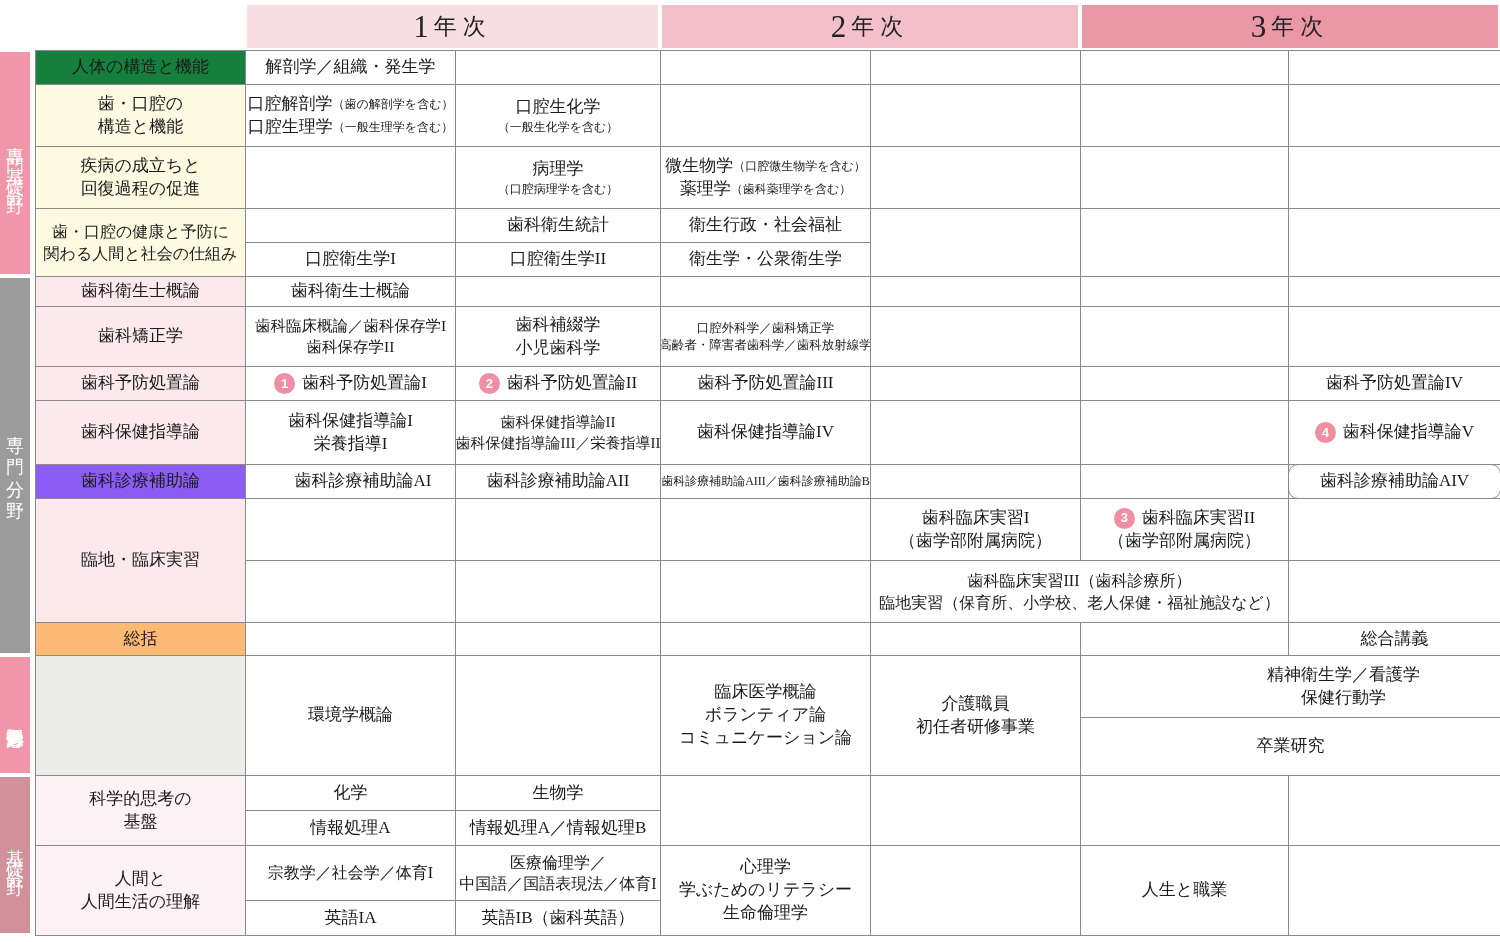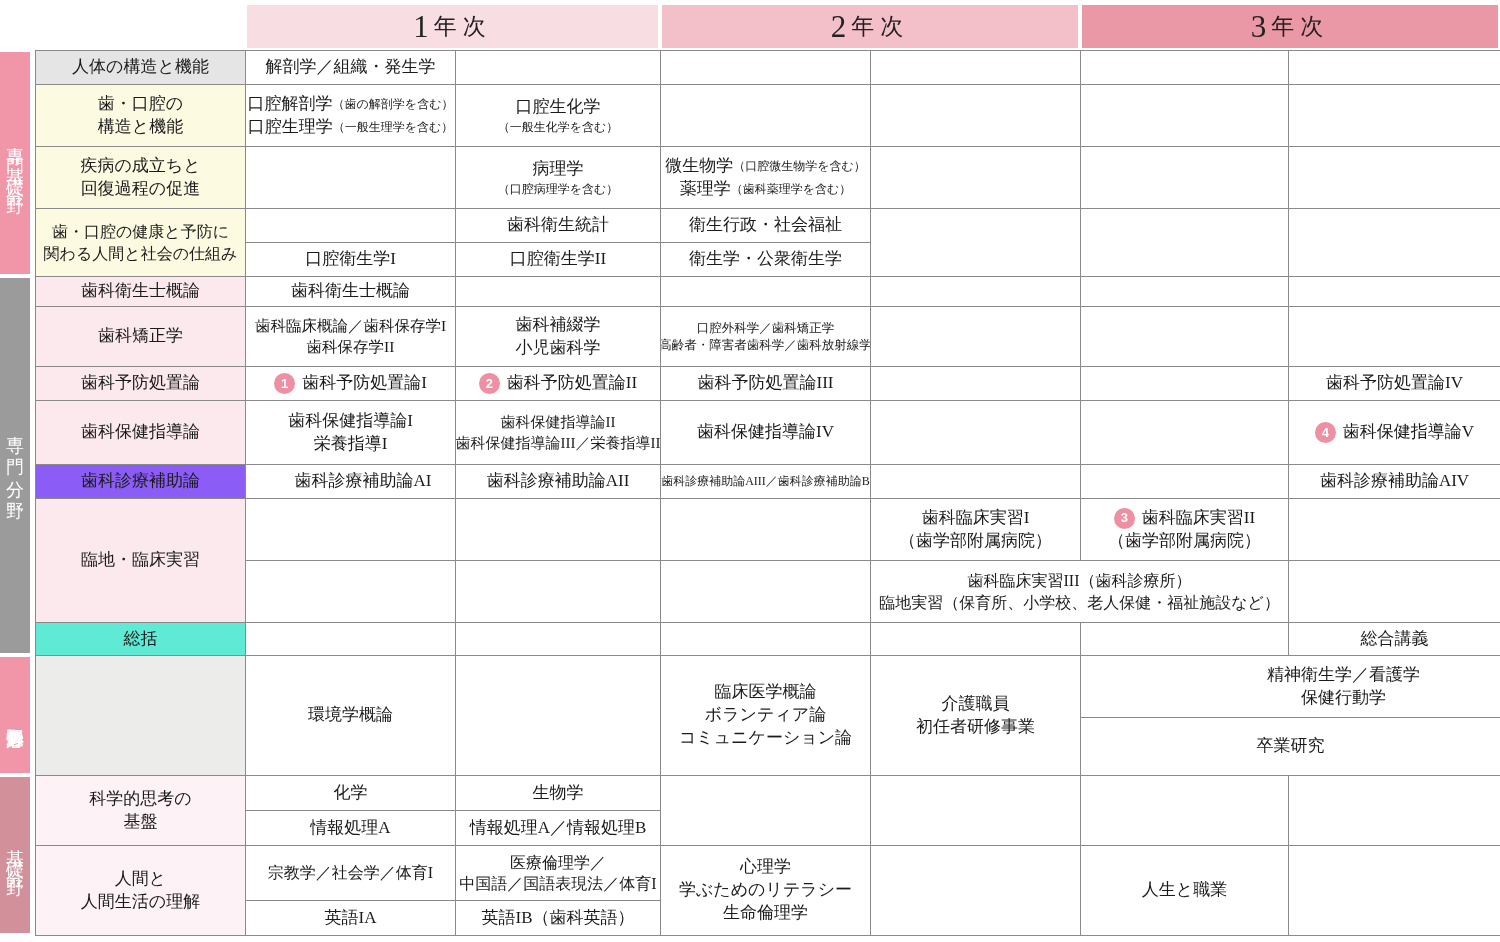--- a/index.html
+++ b/index.html
@@ -51,21 +51,21 @@
       <div class="hsuf">年次</div>
     </div>
     <div class="hdr" style="left: 1082px; top: 5px; width: 416px; height: 43px; background: rgb(234, 151, 166);">
       <div class="hnum">3</div>
       <div class="hsuf">年次</div>
     </div>
     <div class="band band0" style="top: 52px; height: 222px; background: rgb(241, 149, 169);">専門基礎分野</div>
     <div class="band band1" style="top: 278px; height: 375px; background: rgb(155, 155, 155);">専門分野</div>
     <div class="band band2" style="top: 657px; height: 116px; background: rgb(241, 149, 169);">選択必修分野</div>
     <div class="band band3" style="top: 777px; height: 156px; background: rgb(210, 144, 155);">基礎分野</div>
-    <div class="cell" style="left: 35px; top: 50px; width: 211px; height: 35px; background: #e5e5e5;">
+    <div class="cell" style="left: 35px; top: 50px; width: 211px; height: 35px; background: #15803d;">
       <div class="ln">
         <div class="t">人体の構造と機能</div>
       </div>
     </div>
     <div class="cell" style="left: 35px; top: 84px; width: 211px; height: 63px; background: rgb(252, 250, 225);">
       <div class="ln">
         <div class="t">歯・口腔の</div>
       </div>
       <div class="ln">
         <div class="t">構造と機能</div>
@@ -110,21 +110,21 @@
     <div class="cell" style="left: 35px; top: 464px; width: 211px; height: 35px; background: #8b5cf6;">
       <div class="ln">
         <div class="t">歯科診療補助論</div>
       </div>
     </div>
     <div class="cell" style="left: 35px; top: 498px; width: 211px; height: 125px; background: rgb(251, 233, 238);">
       <div class="ln">
         <div class="t">臨地・臨床実習</div>
       </div>
     </div>
-    <div class="cell" style="left: 35px; top: 622px; width: 211px; height: 34px; background: #5eead4;">
+    <div class="cell" style="left: 35px; top: 622px; width: 211px; height: 34px; background: #fdba74;">
       <div class="ln">
         <div class="t">総括</div>
       </div>
     </div>
     <div class="cell" style="left: 35px; top: 655px; width: 211px; height: 121px; background: rgb(236, 236, 235);"></div>
     <div class="cell" style="left: 35px; top: 775px; width: 211px; height: 71px; background: rgb(253, 242, 245);">
       <div class="ln">
         <div class="t">科学的思考の</div>
       </div>
       <div class="ln">
@@ -322,21 +322,21 @@
         <div class="t">歯科診療補助論AII</div>
       </div>
     </div>
     <div class="cell" style="left: 660px; top: 464px; width: 211px; height: 35px; font-size: 12px;">
       <div class="ln">
         <div class="t">歯科診療補助論AIII／歯科診療補助論B</div>
       </div>
     </div>
     <div class="cell" style="left: 870px; top: 464px; width: 211px; height: 35px;"></div>
     <div class="cell" style="left: 1080px; top: 464px; width: 209px; height: 35px;"></div>
-    <div class="cell" style="left: 1288px; top: 464px; width: 213px; height: 35px;">
+    <div class="cell" style="left: 1288px; top: 464px; width: 213px; height: 35px; border-radius: 10px;">
       <div class="ln">
         <div class="t">歯科診療補助論AIV</div>
       </div>
     </div>
     <div class="cell" style="left: 245px; top: 498px; width: 211px; height: 63px;"></div>
     <div class="cell" style="left: 455px; top: 498px; width: 206px; height: 63px;"></div>
     <div class="cell" style="left: 660px; top: 498px; width: 211px; height: 63px;"></div>
     <div class="cell" style="left: 870px; top: 498px; width: 211px; height: 63px;">
       <div class="ln">
         <div class="t">歯科臨床実習I</div>

